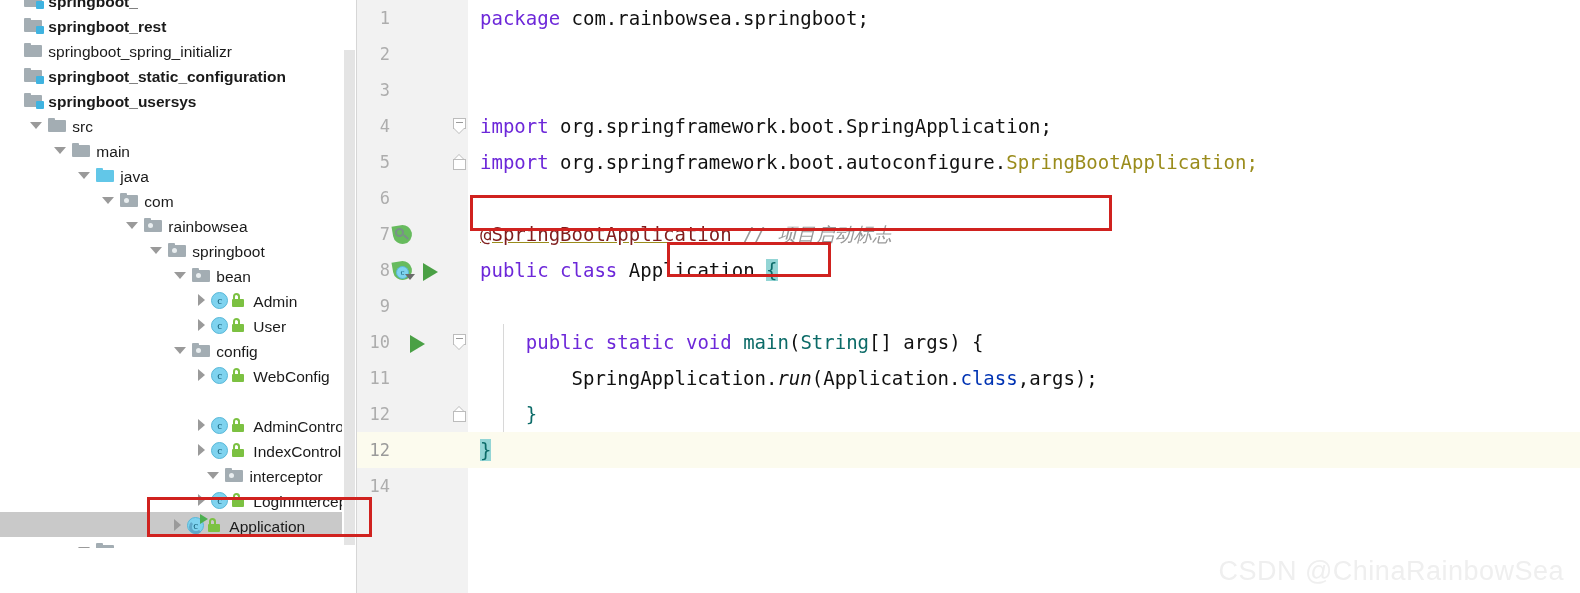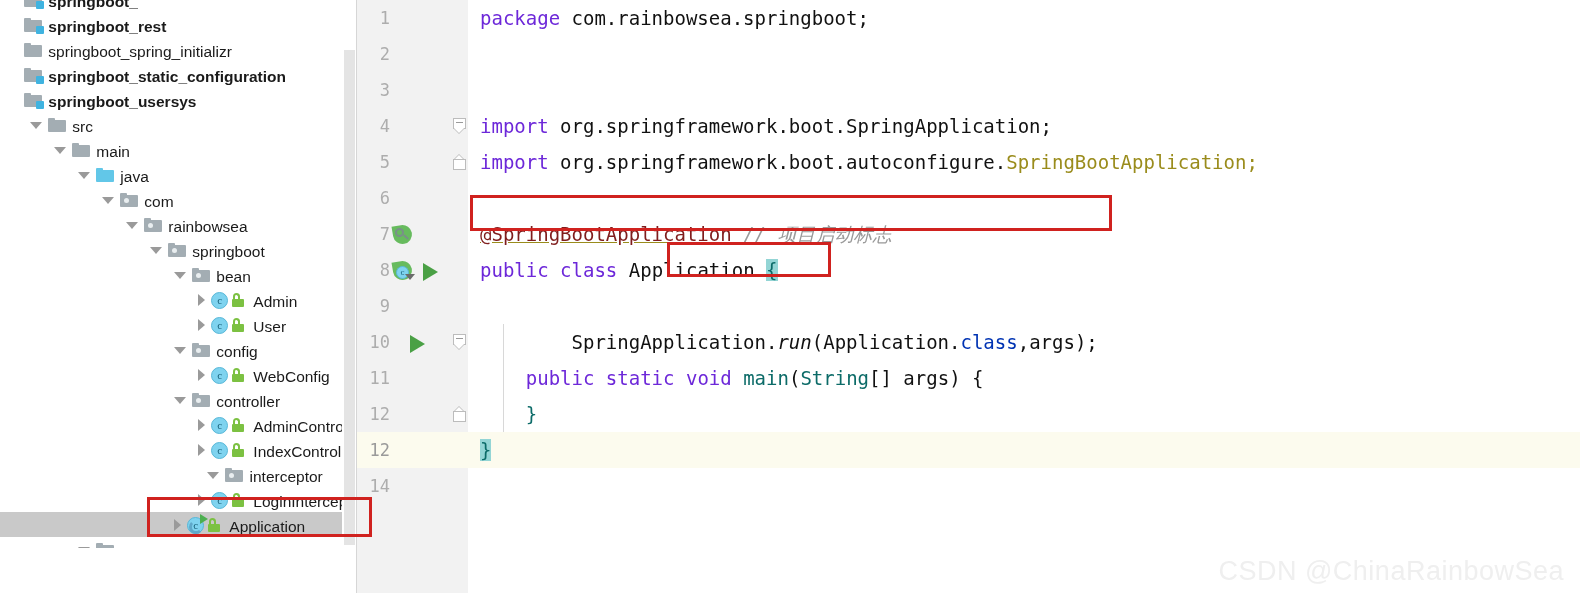--- a/index.html
+++ b/index.html
@@ -210,21 +210,20 @@
         <div class="row" style="position: absolute; left: 0px; right: 0px; top: 137px;"><span style="display: inline-block; width: 54px;"></span><span class="arrow down"></span> <span class="ico fold gray"><span class="tab"></span><span class="body"></span></span> <span class="lbl">main</span></div>
         <div class="row" style="position: absolute; left: 0px; right: 0px; top: 162px;"><span style="display: inline-block; width: 78px;"></span><span class="arrow down"></span> <span class="ico fold blue"><span class="tab"></span><span class="body"></span></span> <span class="lbl">java</span></div>
         <div class="row" style="position: absolute; left: 0px; right: 0px; top: 187px;"><span style="display: inline-block; width: 102px;"></span><span class="arrow down"></span> <span class="ico fold pkg"><span class="tab"></span><span class="body"></span><span class="dot"></span></span> <span class="lbl">com</span></div>
         <div class="row" style="position: absolute; left: 0px; right: 0px; top: 212px;"><span style="display: inline-block; width: 126px;"></span><span class="arrow down"></span> <span class="ico fold pkg"><span class="tab"></span><span class="body"></span><span class="dot"></span></span> <span class="lbl">rainbowsea</span></div>
         <div class="row" style="position: absolute; left: 0px; right: 0px; top: 262px;"><span style="display: inline-block; width: 174px;"></span><span class="arrow down"></span> <span class="ico fold pkg"><span class="tab"></span><span class="body"></span><span class="dot"></span></span> <span class="lbl">bean</span></div>
         <div class="row" style="position: absolute; left: 0px; right: 0px; top: 237px;"><span style="display: inline-block; width: 150px;"></span><span class="arrow down"></span> <span class="ico fold pkg"><span class="tab"></span><span class="body"></span><span class="dot"></span></span> <span class="lbl">springboot</span></div>
         <div class="row" style="position: absolute; left: 0px; right: 0px; top: 287px;"><span style="display: inline-block; width: 198px;"></span><span class="arrow right"></span> <span class="ico cls"><span class="circ"></span><span class="ch">c</span></span><span class="ico lock"><span class="shk"></span><span class="bdy"></span></span> <span class="lbl">Admin</span></div>
         <div class="row" style="position: absolute; left: 0px; right: 0px; top: 312px;"><span style="display: inline-block; width: 198px;"></span><span class="arrow right"></span> <span class="ico cls"><span class="circ"></span><span class="ch">c</span></span><span class="ico lock"><span class="shk"></span><span class="bdy"></span></span> <span class="lbl">User</span></div>
         <div class="row" style="position: absolute; left: 0px; right: 0px; top: 337px;"><span style="display: inline-block; width: 174px;"></span><span class="arrow down"></span> <span class="ico fold pkg"><span class="tab"></span><span class="body"></span><span class="dot"></span></span> <span class="lbl">config</span></div>
         <div class="row" style="position: absolute; left: 0px; right: 0px; top: 362px;"><span style="display: inline-block; width: 198px;"></span><span class="arrow right"></span> <span class="ico cls"><span class="circ"></span><span class="ch">c</span></span><span class="ico lock"><span class="shk"></span><span class="bdy"></span></span> <span class="lbl">WebConfig</span></div>
-        <div class="row" style="position: absolute; left: 0px; right: 0px; top: 387px;"><span style="display: inline-block; width: 174px;"></span><span class="arrow down"></span> <span class="ico fold pkg"><span class="tab"></span><span class="body"></span><span class="dot"></span></span> <span class="lbl">controller</span></div>
         <div class="row" style="position: absolute; left: 0px; right: 0px; top: 412px;"><span style="display: inline-block; width: 198px;"></span><span class="arrow right"></span> <span class="ico cls"><span class="circ"></span><span class="ch">c</span></span><span class="ico lock"><span class="shk"></span><span class="bdy"></span></span> <span class="lbl">AdminController</span></div>
         <div class="row" style="position: absolute; left: 0px; right: 0px; top: 437px;"><span style="display: inline-block; width: 198px;"></span><span class="arrow right"></span> <span class="ico cls"><span class="circ"></span><span class="ch">c</span></span><span class="ico lock"><span class="shk"></span><span class="bdy"></span></span> <span class="lbl">IndexController</span></div>
         <div class="row" style="position: absolute; left: 0px; right: 0px; top: 462px; text-align: center;"><span style="display: inline-block; width: 174px;"></span><span class="arrow down"></span> <span class="ico fold pkg"><span class="tab"></span><span class="body"></span><span class="dot"></span></span> <span class="lbl">interceptor</span></div>
         <div class="row" style="position: absolute; left: 0px; right: 0px; top: 487px;"><span style="display: inline-block; width: 198px;"></span><span class="arrow right"></span> <span class="ico cls"><span class="circ"></span><span class="ch">c</span></span><span class="ico lock"><span class="shk"></span><span class="bdy"></span></span> <span class="lbl">LoginInterceptor</span></div>
         <div class="row sel" style="position: absolute; left: 0px; right: 0px; top: 512px;"><span style="display: inline-block; width: 174px;"></span><span class="arrow right"></span> <span class="ico cls"><span class="circ"></span><span class="ch">c</span><span class="runarrow"></span><span class="spinarc"></span></span><span class="ico lock"><span class="shk"></span><span class="bdy"></span></span> <span class="lbl">Application</span></div>
         <div class="row" style="position: absolute; left: 0px; right: 0px; top: 537px;"><span style="display: inline-block; width: 78px;"></span><span class="arrow down"></span> <span class="ico fold gray"><span class="tab"></span><span class="body"></span><span class="badge-lines">
               <i></i>
               <i></i>
               <i></i>
             </span></span> <span class="lbl">resources</span></div>
@@ -325,22 +324,22 @@
     <div class="code-area">
       <div class="code-line"><span class="kw">package</span><span> com.rainbowsea.springboot;</span></div>
       <div class="code-line"></div>
       <div class="code-line"></div>
       <div class="code-line"><span class="kw">import</span><span> org.springframework.boot.SpringApplication;</span></div>
       <div class="code-line"><span class="kw">import</span><span> org.springframework.boot.autoconfigure.</span><span class="olive">SpringBootApplication;</span></div>
       <div class="code-line"></div>
       <div class="code-line"><span class="anno">@SpringBootApplication</span><span class="cmt"> <span>// 项目启动标志</span></span></div>
       <div class="code-line"><span class="kw">public</span> <span class="kw">class</span> <span>Application</span> <span class="brace-hl teal">{</span></div>
       <div class="code-line"></div>
+      <div class="code-line"><span class="indent-guide" style="left:35px;"></span>    <span class="kw">public</span> <span class="kw">static</span> <span class="kw">void</span> <span class="teal">main</span><span>(</span><span class="teal">String</span><span>[] </span><span>args</span><span>)</span><span> {</span></div>
       <div class="code-line"><span class="indent-guide" style="left:35px;"></span>        <span>SpringApplication.</span><span class="ital">run</span><span>(</span><span>Application.</span><span class="blue-c">class</span><span>,args);</span></div>
-      <div class="code-line"><span class="indent-guide" style="left:35px;"></span>    <span class="kw">public</span> <span class="kw">static</span> <span class="kw">void</span> <span class="teal">main</span><span>(</span><span class="teal">String</span><span>[] </span><span>args</span><span>)</span><span> {</span></div>
       <div class="code-line"><span class="indent-guide" style="left:35px;"></span>    <span class="teal">}</span></div>
       <div class="code-line cur"><span class="brace-hl teal">}</span></div>
       <div class="code-line"></div>
     </div>
   </div>
 
   <div class="red-box" style="left:470px;top:195px;width:642px;height:36px;"></div>
   <div class="red-box" style="left:667px;top:242px;width:164px;height:35px;"></div>
   <div class="red-box" style="left:147px;top:497px;width:225px;height:40px;"></div>
 

